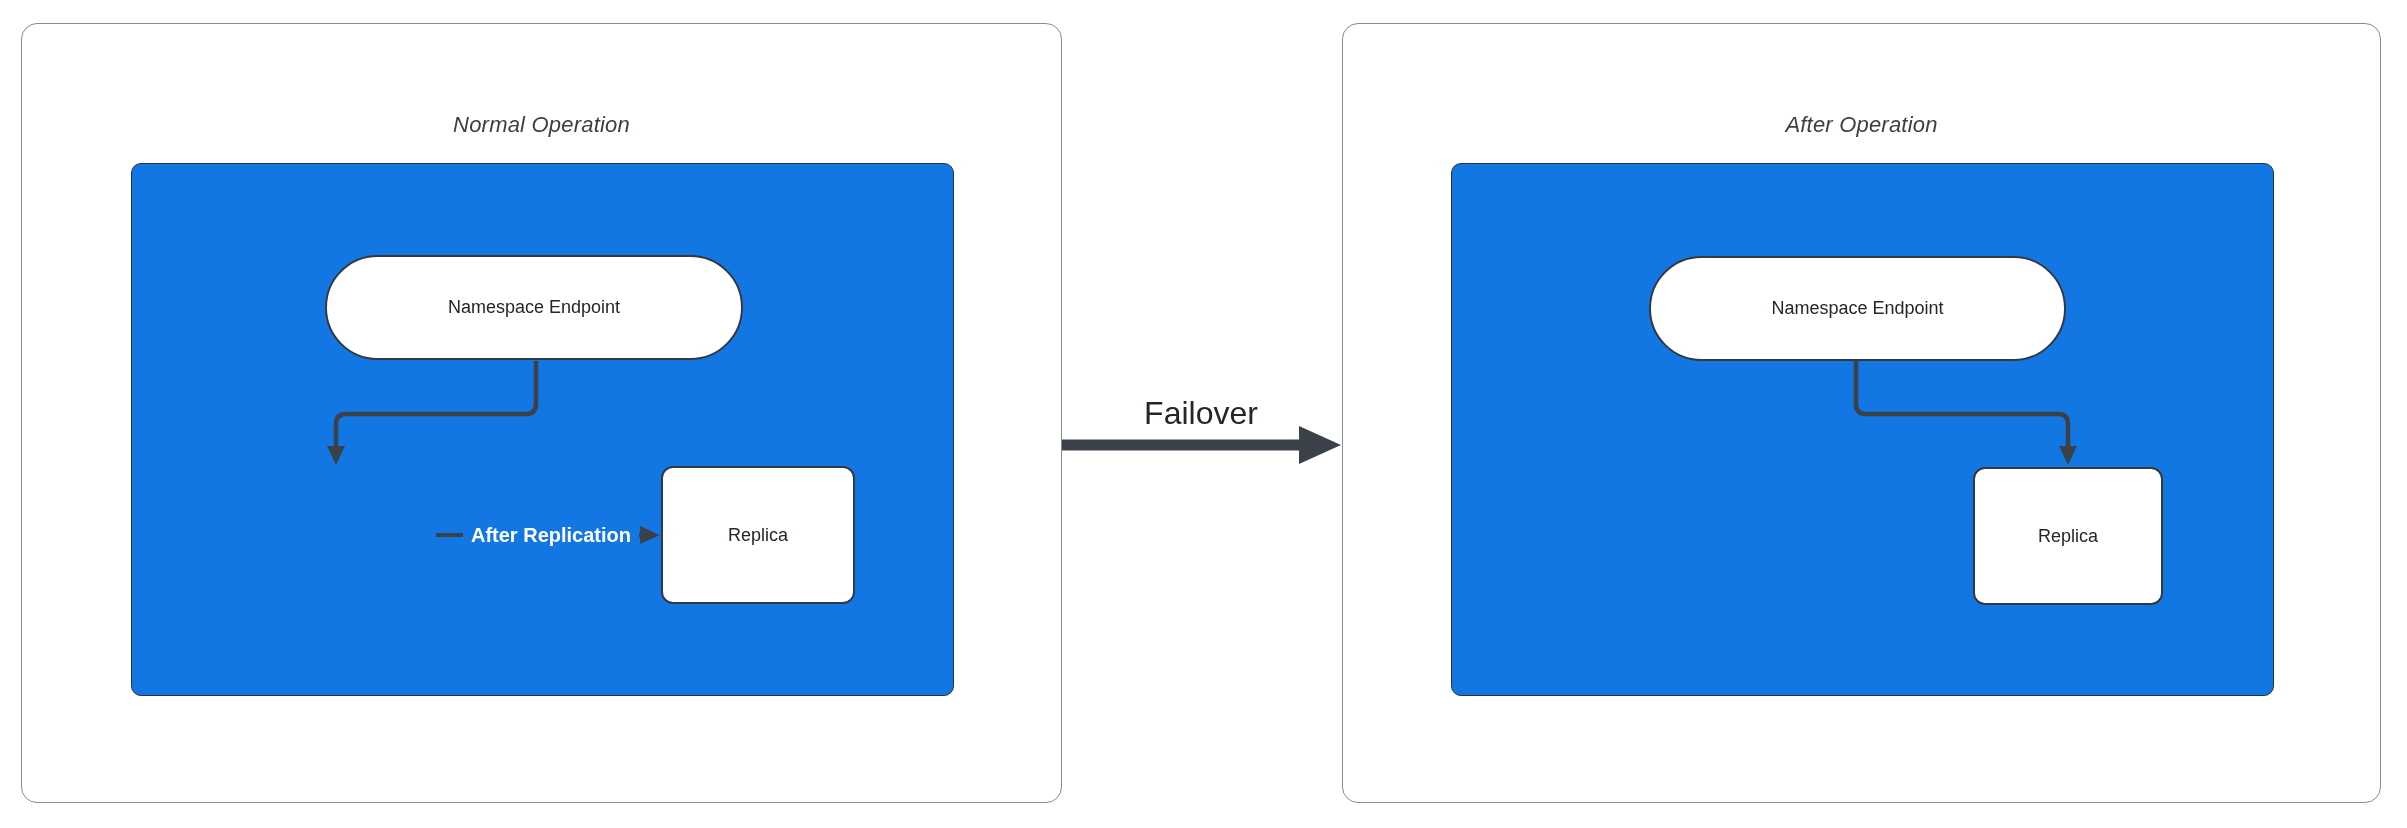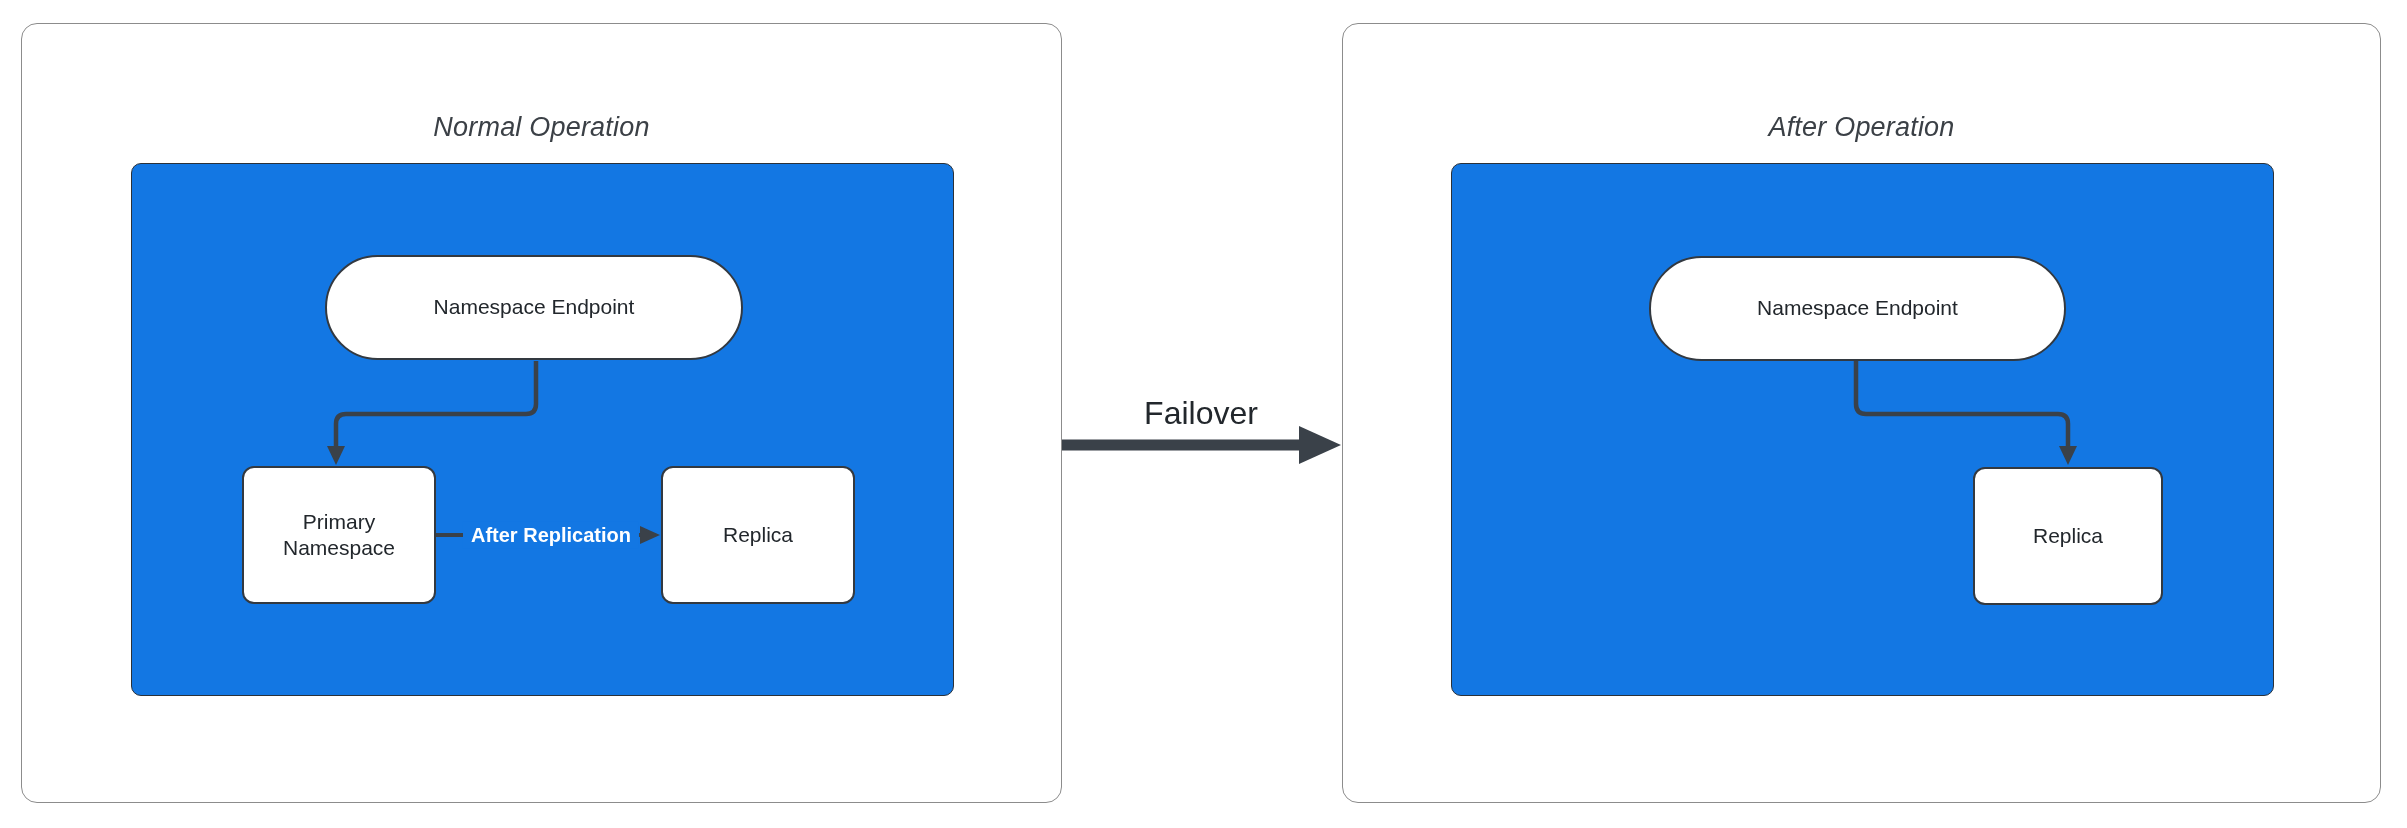--- a/index.html
+++ b/index.html
@@ -18,29 +18,29 @@
   html,body{background:var(--canvas-bg);}
   body{font-family:"Liberation Sans","DejaVu Sans",sans-serif;}
   .canvas{
     position:relative;width:2407px;height:828px;background:var(--canvas-bg);overflow:hidden;
   }
   .panel{
     position:absolute;border:1px solid var(--panel-border);border-radius:16px;background:#fff;
   }
   .panel-title{
     position:absolute;top:88px;left:0;width:100%;text-align:center;
-    font-size:27px;font-style:italic;color:var(--title-text);letter-spacing:.2px;
+    font-size:22px;font-style:italic;color:var(--title-text);letter-spacing:.2px;
   }
   .cluster{
     position:absolute;background:var(--blue-fill);border:1px solid #2B3138;border-radius:10px;
   }
   .node{
-    position:absolute;display:flex;align-items:center;justify-content:center;text-align:center;
+    position:absolute;display:flex;align-items:center;justify-content:center;text-align:left;
     background:#fff;border:2px solid var(--node-border);color:var(--node-text);
-    font-size:21px;line-height:1.25;padding:8px 14px;
+    font-size:18px;line-height:1.25;padding:8px 14px;
   }
   .node.pill{border-radius:999px;}
   .node.rect{border-radius:12px;}
   .node.gray{background:var(--gray-fill);color:var(--gray-text);font-style:italic;}
   .edges-overlay{position:absolute;left:0;top:0;pointer-events:none;}
   .edge-path{fill:none;stroke:var(--edge);stroke-width:4.5;}
   .edge-path.thick{stroke-width:11;}
   .arrowhead{fill:var(--edge);stroke:none;}
   .edge-label{
     position:absolute;transform:translate(-50%,-50%);
@@ -79,23 +79,20 @@
     <path class="edge-path thick" d="M1062 445 L1299 445"></path>
     <polygon class="arrowhead" points="1299,426 1299,464 1341,445"></polygon>
 
     <path class="edge-path" d="M1856 361 L1856 404 Q1856 414 1866 414 L2058 414 Q2068 414 2068 424 L2068 448"></path>
     <polygon class="arrowhead" points="2059,446 2077,446 2068,465"></polygon>
   </svg>
 
   <div class="node pill" style="left:325px;top:255px;width:418px;height:105px;">
     <span>Namespace Endpoint</span>
   </div>
-  <div class="node rect" style="left:242px;top:466px;width:194px;height:138px;">
-    <span>Primary Namespace</span>
-  </div>
   <div class="node rect" style="left:661px;top:466px;width:194px;height:138px;">
     <span>Replica</span>
   </div>
   <div class="edge-label" style="left:551px;top:535px;">After Replication</div>
 
   <div class="transition-label" style="left:1201px;top:413px;">Failover</div>
 
   <div class="node pill" style="left:1649px;top:256px;width:417px;height:105px;">
     <span>Namespace Endpoint</span>
   </div>

